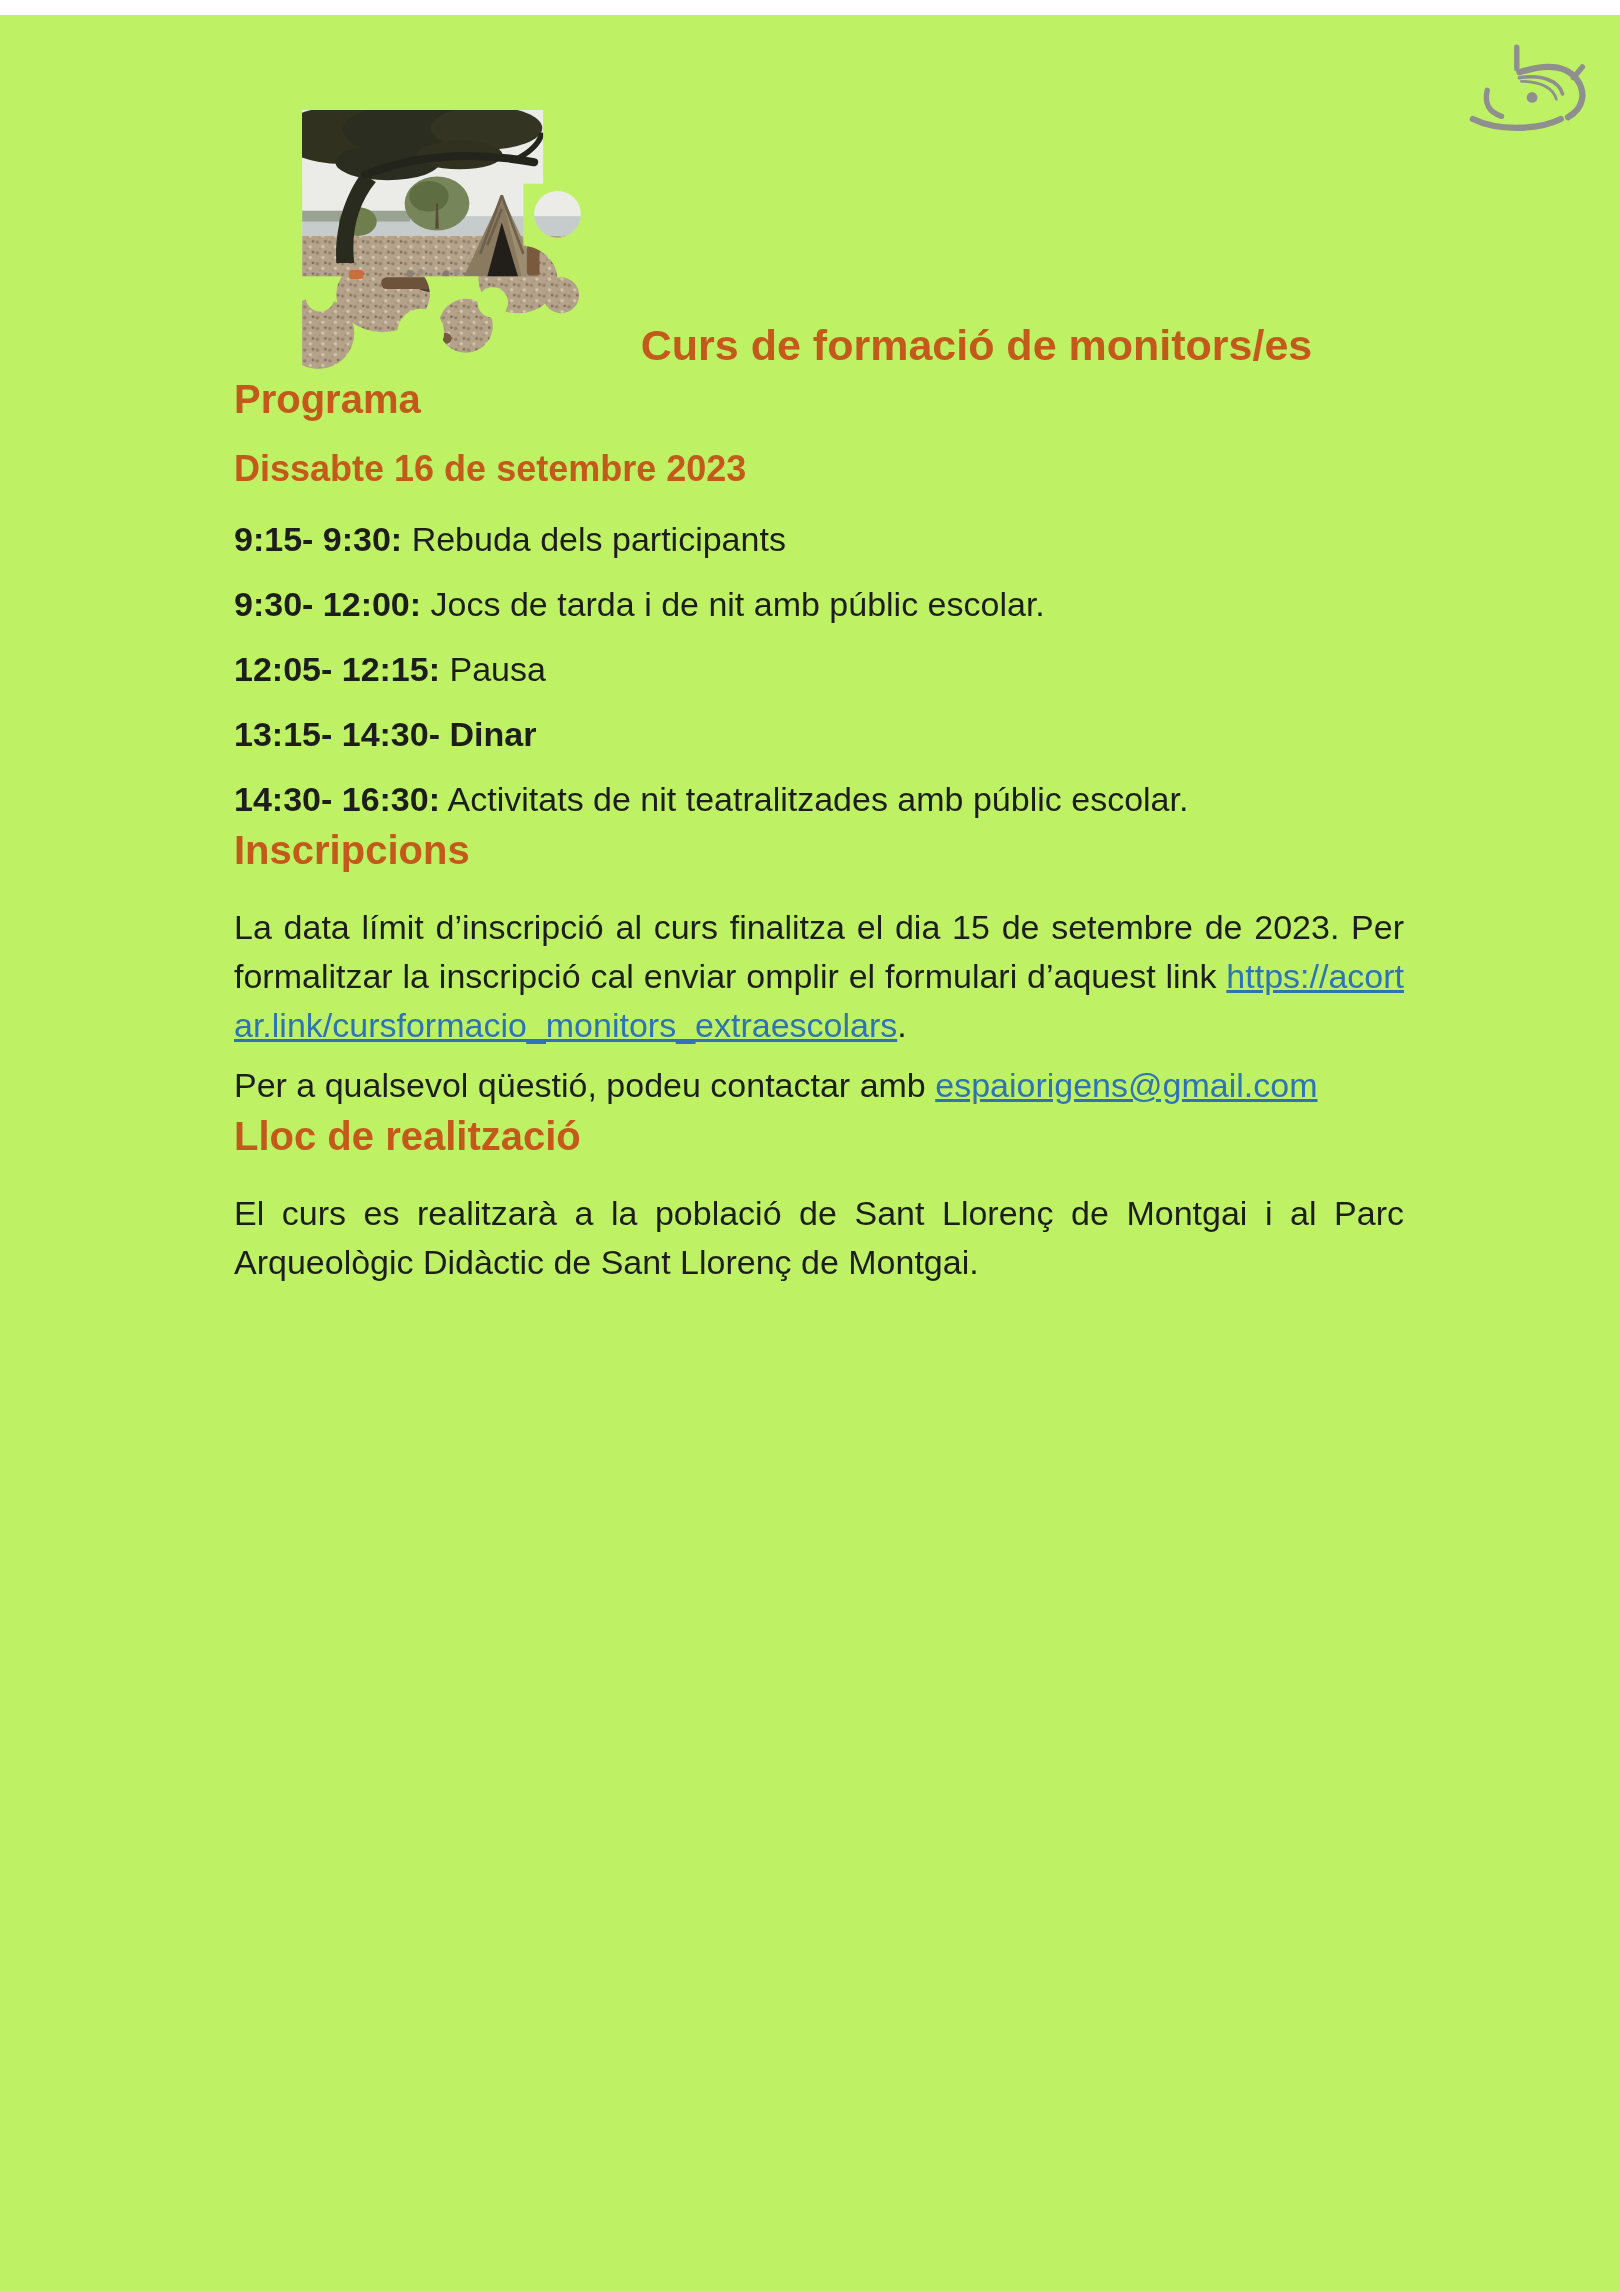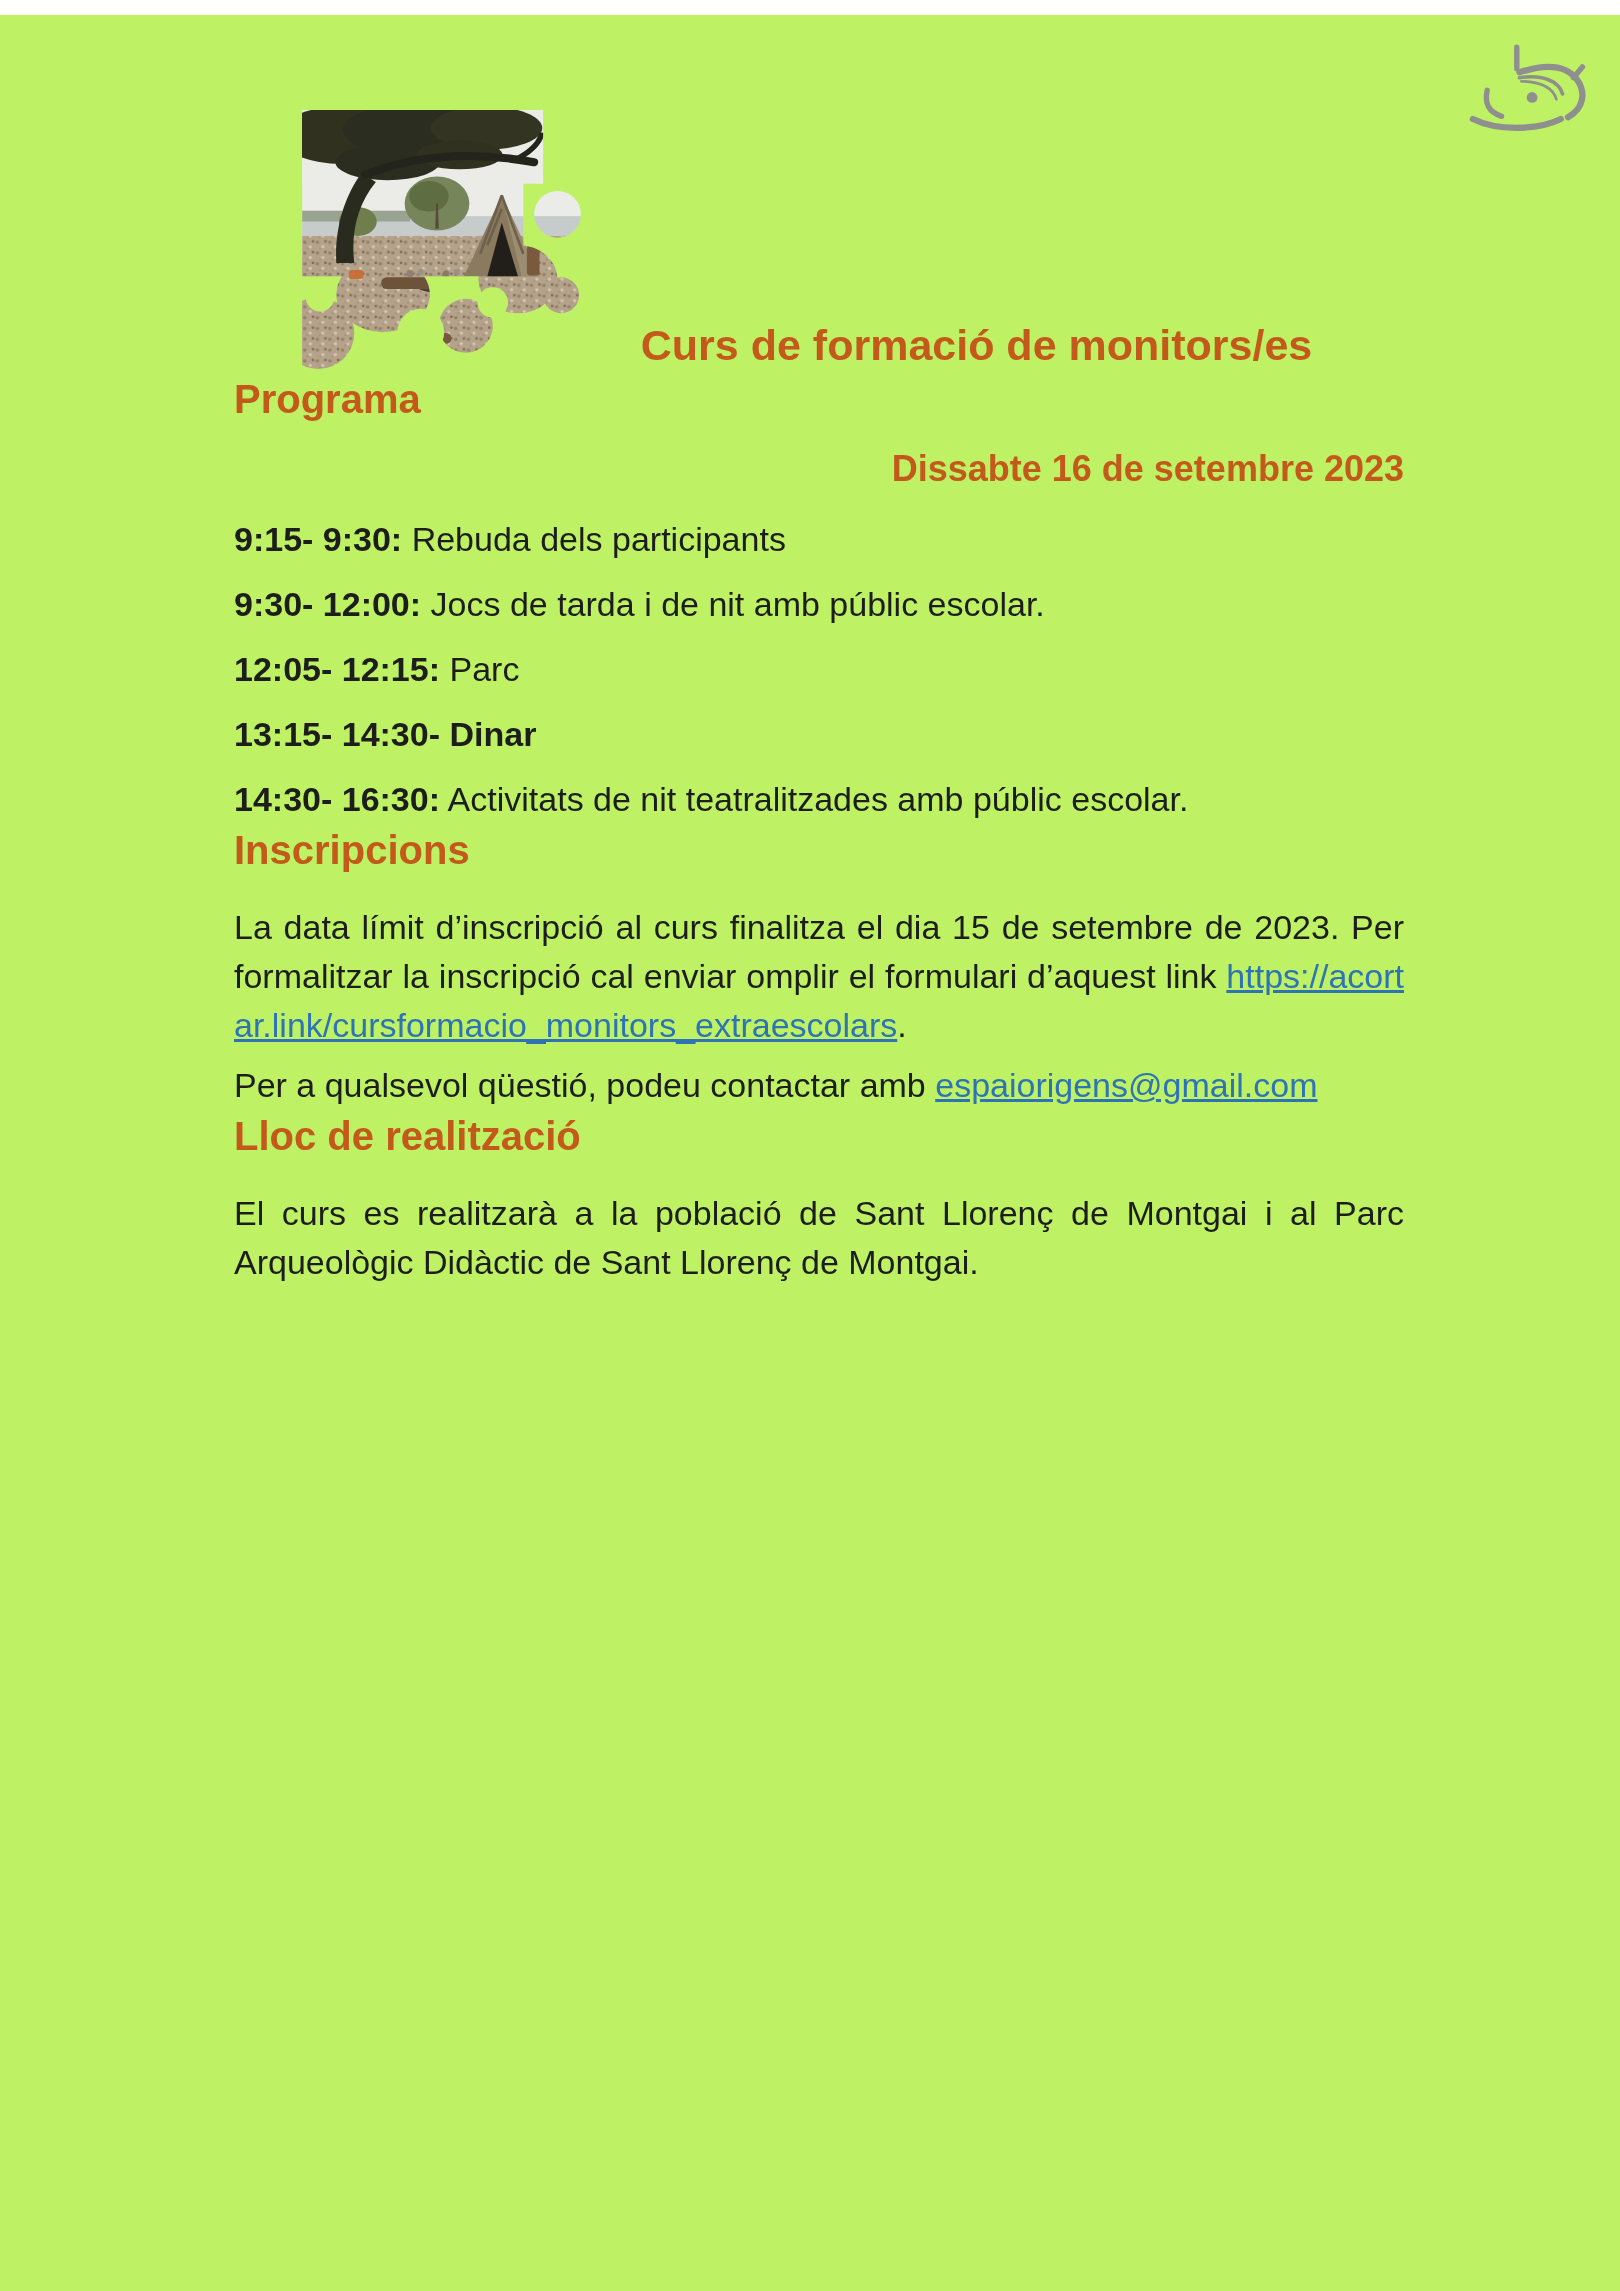--- a/index.html
+++ b/index.html
@@ -22,21 +22,21 @@
 
   
   .title-l1{margin:302px 0 0 0;padding-left:315px;text-align:center;
     font-size:43px;line-height:56px;font-weight:bold;color:#c35a1b;}
   .title-l2{margin:0;text-align:center;font-size:43px;line-height:56px;
     font-weight:bold;color:#c35a1b;}
   .edition{margin:41px 0 0 0;text-align:center;font-size:43px;line-height:56px;
     font-weight:bold;color:#c35a1b;}
 
   h2.sec{margin:0;font-size:40px;line-height:52px;font-weight:bold;color:#c35a1b;}
-  h3.date{margin:20px 0 0 0;font-size:36px;line-height:47px;font-weight:bold;color:#c35a1b;text-align:right;}
+  h3.date{margin:20px 0 0 0;font-size:36px;line-height:47px;font-weight:bold;color:#c35a1b;}
 
   .sec-programa{margin-top:171px;}
   .sec-inscripcions{margin-top:86px;}
   .sec-lloc{margin-top:76px;}
 
   p{margin:0;font-size:34px;line-height:49px;}
   .item{text-align:justify;}
   .item.first{margin-top:23.4px;}
   .item + .item{margin-top:16px;}
   .time{font-weight:bold;}
@@ -130,21 +130,21 @@
 
   <div class="content">
 
     <p class="title-l1">Curs de formació de monitors/es</p>
 
     <h2 class="sec sec-programa">Programa</h2>
     <h3 class="date">Dissabte 16 de setembre 2023</h3>
 
     <p class="item first"><span class="time">9:15- 9:30:</span> <span>Rebuda dels participants</span></p>
     <p class="item"><span class="time">9:30- 12:00:</span> <span>Jocs de tarda i de nit amb públic escolar.</span></p>
-    <p class="item"><span class="time">12:05- 12:15:</span> <span>Parc</span></p>
+    <p class="item"><span class="time">12:05- 12:15:</span> <span>Pausa</span></p>
     <p class="item"><span class="time">13:15- 14:30-</span> <span class="bold">Dinar</span></p>
     <p class="item"><span class="time">14:30- 16:30:</span> <span>Activitats de nit teatralitzades amb públic escolar.</span></p>
 
     <h2 class="sec sec-inscripcions">Inscripcions</h2>
     <p class="para p1"><span>La data límit d’inscripció al curs finalitza el dia 15 de setembre de 2023. Per formalitzar la inscripció cal enviar omplir el formulari d’aquest link</span> <a class="doc-link" href="#">https://acortar.link/cursformacio_monitors_extraescolars</a><span>.</span></p>
     <p class="para p2"><span>Per a qualsevol qüestió, podeu contactar amb</span> <a class="doc-link" href="#">espaiorigens@gmail.com</a></p>
 
     <h2 class="sec sec-lloc">Lloc de realització</h2>
     <p class="para p3">El curs es realitzarà a la població de Sant Llorenç de Montgai i al Parc Arqueològic Didàctic de Sant Llorenç de Montgai.</p>
   </div>

